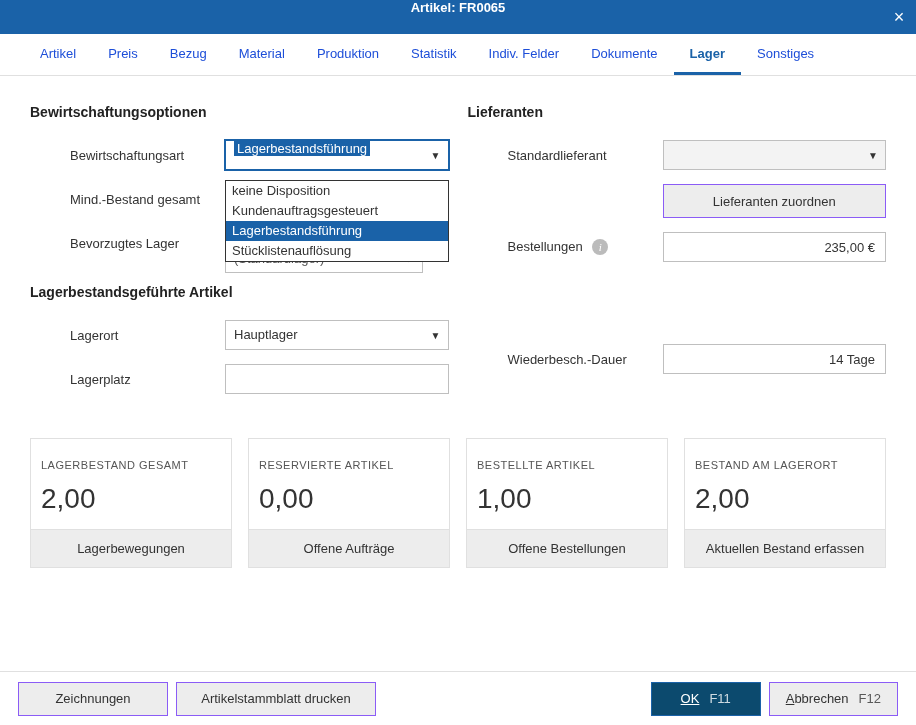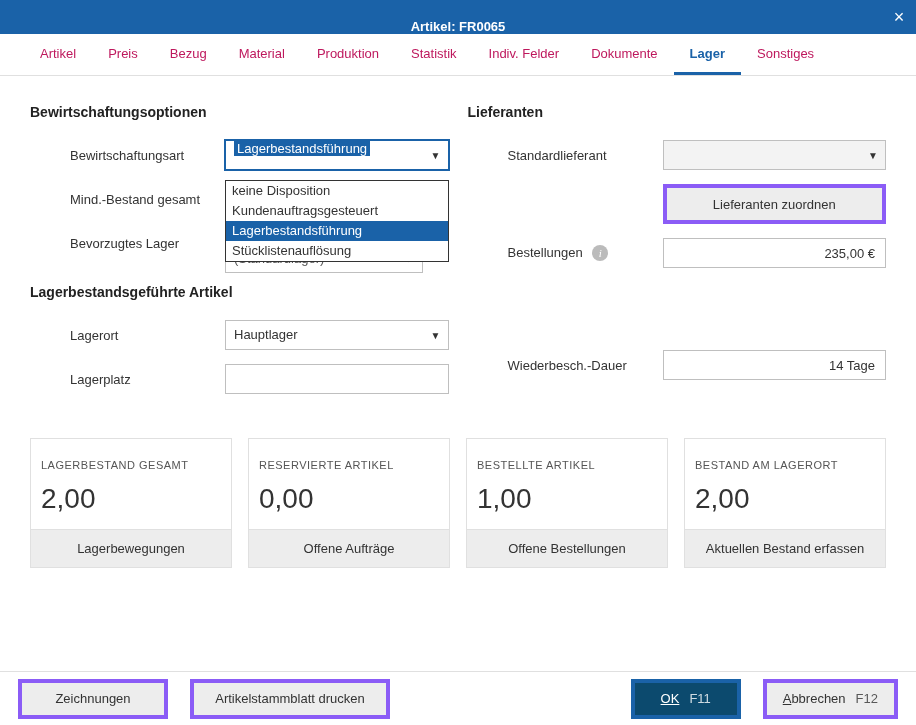--- a/index.html
+++ b/index.html
@@ -1,23 +1,23 @@
 <!DOCTYPE html>
 <html><head>
   <meta charset="utf-8">
   <style>
     * { box-sizing: border-box; margin: 0; padding: 0; font-family: "Segoe UI", Arial, sans-serif; }
     body { width: 916px; height: 725px; background: #fff; overflow: hidden; position: relative; font-size: 13px; color: #333; }
 
-    .titlebar { background: #1a62a8; color: #fff; height: 34px; display: flex; align-items: flex-end; justify-content: center; position: relative; }
+    .titlebar { background: #1a62a8; color: #fff; height: 34px; display: flex; align-items: flex-start; justify-content: center; position: relative; }
     .titlebar-title { font-size: 13px; font-weight: 600; }
     .titlebar-close { position: absolute; right: 0; top: 0; width: 34px; height: 34px; display: flex; align-items: center; justify-content: center; color: #fff; font-size: 18px; cursor: pointer; }
 
     .tabbar { background: #fff; border-bottom: 1px solid #e0e0e0; height: 42px; display: flex; align-items: stretch; padding: 0 24px; gap: 0; }
-    .tab { padding: 0 16px; display: flex; align-items: center; color: #be185d; cursor: pointer; font-size: 13px; border-bottom: 3px solid transparent; }
+    .tab { padding: 0 16px; display: flex; align-items: center; color: #1d4ed8; cursor: pointer; font-size: 13px; border-bottom: 3px solid transparent; }
     .tab.active { color: #1a62a8; font-weight: 600; border-bottom-color: #1a62a8; }
 
     .content { padding: 28px 30px 0; display: flex; gap: 19px; }
     .col { flex: 1; }
 
     .section-title { font-size: 14px; font-weight: 700; color: #222; margin-bottom: 20px; }
 
     .form-row { display: flex; align-items: center; margin-bottom: 14px; min-height: 30px; margin-left: 40px; }
     .form-label { width: 155px; font-size: 13px; color: #333; }
     .form-control-wrap { flex: 1; position: relative; }
@@ -30,34 +30,34 @@
 
     .input.right { text-align: right; padding-right: 10px; }
 
     .dropdown-open { position: relative; }
     .dropdown-selected { border: 1px solid #1a62a8; outline: 1px solid #1a62a8; }
     .dropdown-selected-text { background: #1a62a8; color: #fff; padding: 0 3px; }
     .dropdown-list { position: absolute; top: 40px; left: 0; right: 0; background: #fff; border: 1px solid #333; z-index: 100; }
     .dropdown-item { padding: 0 6px; height: 20px; line-height: 20px; font-size: 13px; cursor: pointer; }
     .dropdown-item.highlighted { background: #1a62a8; color: #fff; }
 
-    .btn { height: 30px; border: 4px solid #8b5cf6; background: #ededed; padding: 16px 16px; font-size: 13px; color: #333; cursor: pointer; display: inline-flex; align-items: center; justify-content: center; }
+    .btn { height: 30px; border: 1px solid #8b5cf6; background: #ededed; padding: 16px 16px; font-size: 13px; color: #333; cursor: pointer; display: inline-flex; align-items: center; justify-content: center; }
     .btn.full { width: 100%; }
     .btn.primary { background: #0c4a6e; border-color: #1a62a8; color: #fff; }
 
     .info-icon { display: inline-flex; width: 16px; height: 16px; border-radius: 50%; background: #bbb; color: #fff; align-items: center; justify-content: center; font-size: 11px; font-style: italic; font-family: Georgia, serif; margin-left: 6px; }
 
     .cards { display: flex; gap: 16px; padding: 30px 30px 0; }
     .card { flex: 1; border: 1px solid #e0e0e0; display: flex; flex-direction: column; }
     .card-body { padding: 20px 10px 14px; flex: 1; }
     .card-label { font-size: 11px; letter-spacing: 0.5px; color: #555; margin-bottom: 12px; }
     .card-value { font-size: 28px; color: #333; font-weight: 400; }
     .card-action { background: #ededed; height: 38px; display: flex; align-items: center; justify-content: center; border-top: 1px solid #e0e0e0; cursor: pointer; font-size: 13px; }
 
-    .footer { position: absolute; bottom: 0; left: 0; right: 0; height: 54px; border-top: 1px solid #e0e0e0; display: flex; align-items: center; padding: 0 18px; gap: 22px; background: #fff; }
+    .footer { position: absolute; bottom: 0; left: 0; right: 0; height: 54px; border-top: 1px solid #e0e0e0; display: flex; align-items: center; padding: 0 18px; gap: 8px; background: #fff; }
     .footer-spacer { flex: 1; }
     .footer .btn { min-width: 110px; height: 32px; }
     .btn .underline { text-decoration: underline; }
     .btn .shortcut { margin-left: 10px; font-size: 13px; opacity: 0.8; }
 
     .behind-dropdown { position: absolute; top: 0; border: 1px solid #bfbfbf; height: 30px; display: flex; align-items: center; padding: 0 8px; font-size: 13px; color: #555; }
   </style>
 </head>
 <body>
 

